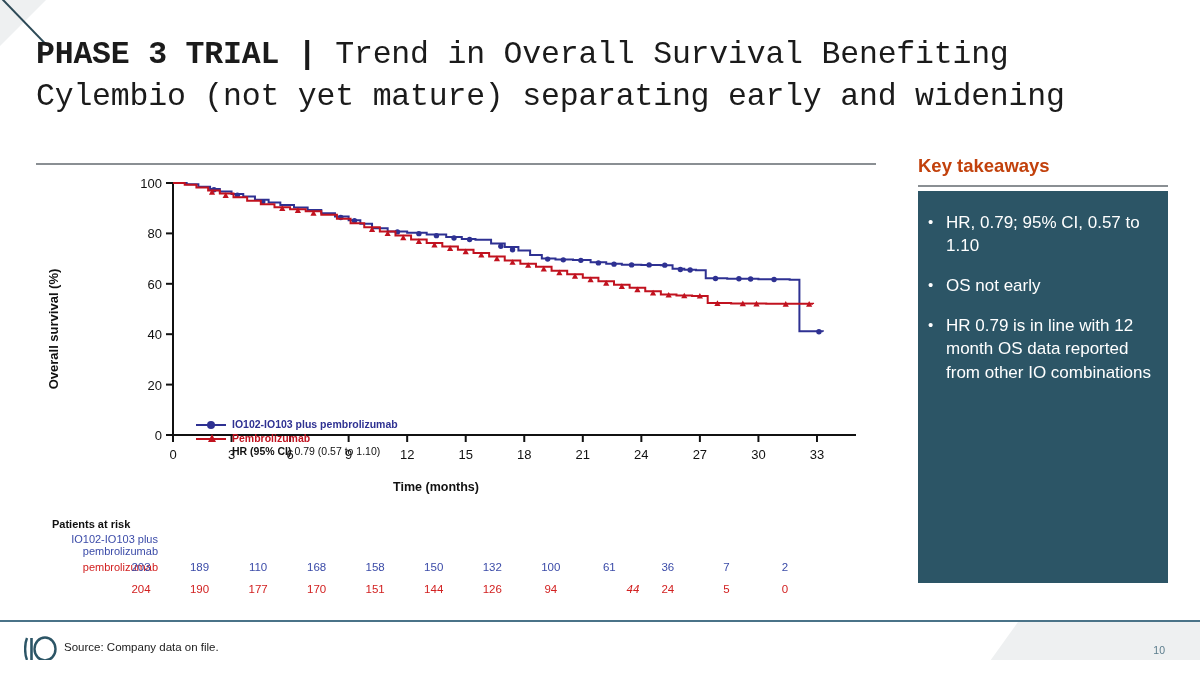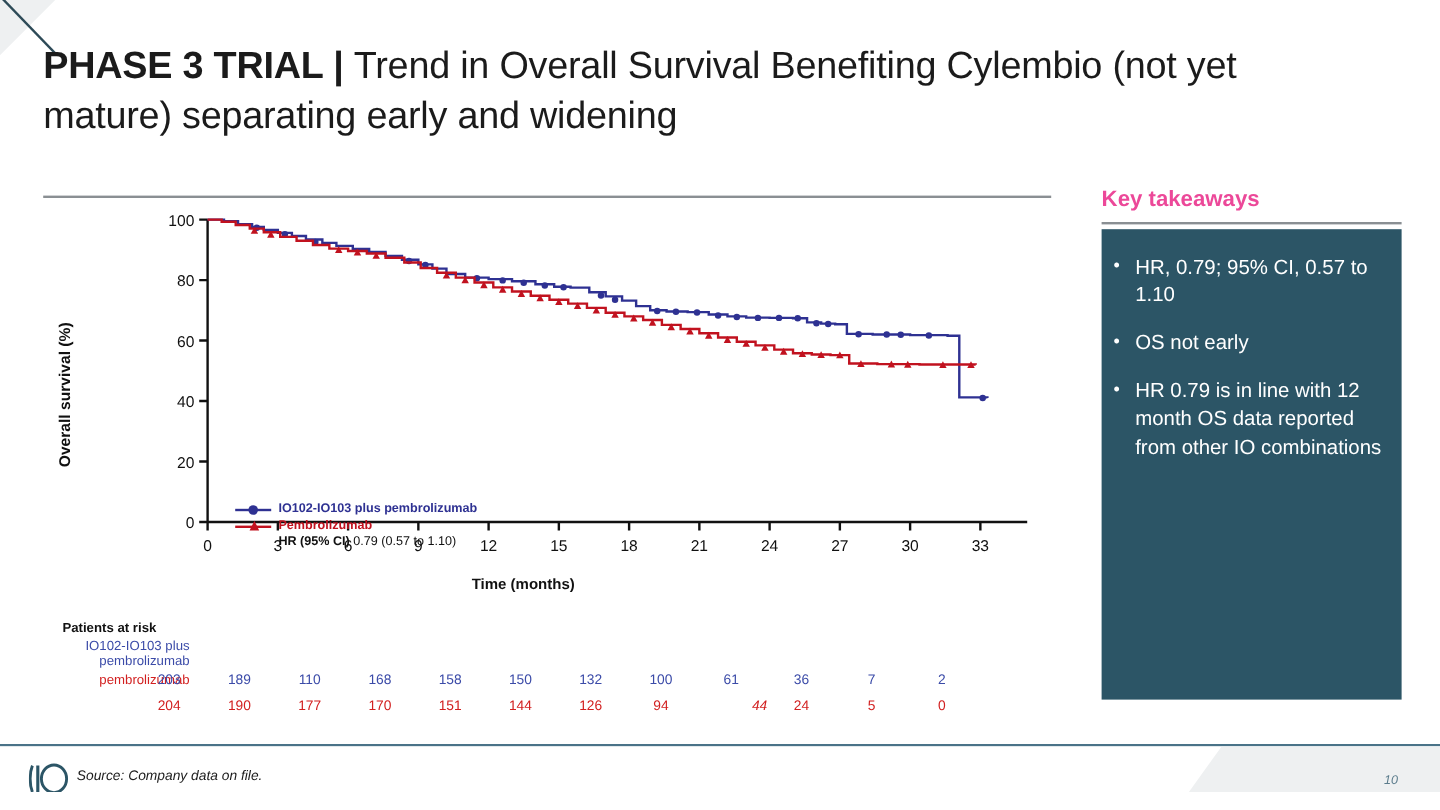--- a/index.html
+++ b/index.html
@@ -50,20 +50,21 @@
     left: 36px;
     top: 34px;
     width: 1090px;
   }
   .slide-title {
     font-size: 31.5px;
     line-height: 1.33;
     color: #1b1b1b;
     font-weight: 400;
     letter-spacing: -0.2px;
+    font-family: Liberation Mono, monospace;
   }
   .slide-title .strong {
     font-weight: bold;
   }
 
   
   .chart-section {
     position: absolute;
     left: 36px;
     top: 155px;
@@ -182,21 +183,21 @@
   
   .takeaways {
     position: absolute;
     left: 918px;
     top: 155px;
     width: 250px;
   }
   .takeaways-heading {
     font-size: 18.5px;
     font-weight: bold;
-    color: #ec4899;
+    color: #c2410c;
   }
   .takeaways-rule {
     margin-top: 8px;
     height: 2px;
     background: #8a8f93;
     width: 250px;
   }
   .takeaways-panel {
     margin-top: 4px;
     width: 250px;
@@ -225,21 +226,20 @@
     left: 0; top: 620px;
     width: 1200px; height: 2px;
     background: #4a7388;
   }
   .footer {
     position: absolute;
     left: 0; top: 622px;
     width: 1200px; height: 38px;
     background: #ffffff;
     overflow: hidden;
-    font-style: italic;
   }
   .footer-shape {
     position: absolute;
     right: 0; top: 0;
     width: 220px; height: 53px;
     background: #eef0f1;
     clip-path: polygon(38px 0, 100% 0, 100% 100%, 0 100%);
   }
   .footer-logo {
     position: absolute;

